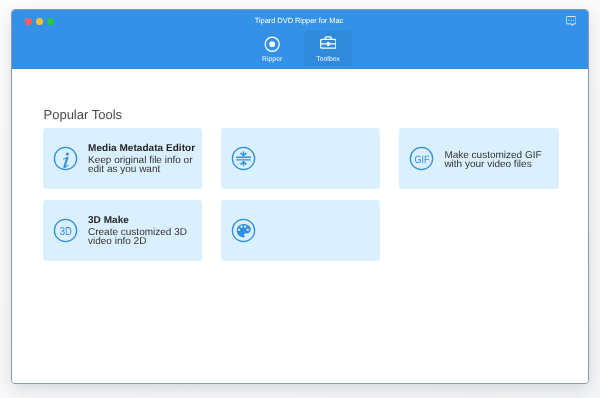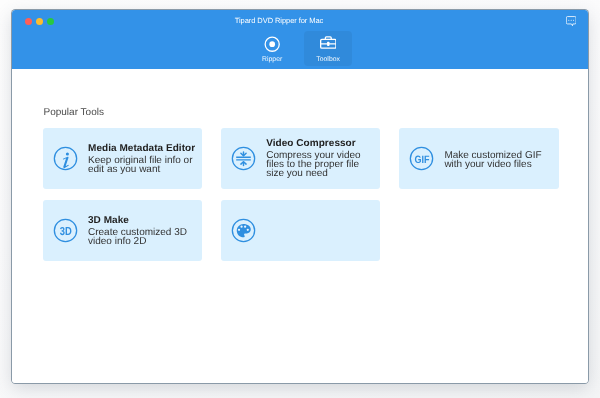--- a/index.html
+++ b/index.html
@@ -16,41 +16,41 @@
     background:#ffffff; border-radius:3.5px; overflow:hidden;
     box-shadow:0 0 0 1px #8a9aa8, 0 5px 18px rgba(60,75,95,0.20);
   }
   .titlebar { position:relative; height:59px; background:#3392e8; }
 
   .lights { position:absolute; left:12.8px; top:7.5px; display:flex; gap:4.3px; }
   .light { width:7px; height:7px; border-radius:50%; }
 
   .wtitle {
     position:absolute; left:0; width:534px; top:6.2px; text-align:center;
-    color:#ffffff; font-size:7.5px; letter-spacing:-0.07px;
+    color:#ffffff; font-size:7.5px; letter-spacing:-0.07px;padding-left:20px;
   }
   .menu-btn { position:absolute; left:553.8px; top:4.7px; width:10.4px; height:11.7px; }
 
   .tabs { position:absolute; left:0; top:0; width:100%; height:0; }
   .tab { position:absolute; top:21.4px; width:48.3px; height:35px; border-radius:4px; display:flex;
          flex-direction:column; align-items:center; box-sizing:border-box; padding-top:5px; }
   #tab-ripper { left:236px; }
   #tab-toolbox { left:292px; }
   .tab.active { background:rgba(0,0,0,0.055); }
   .tab-icon { height:16.4px; display:block; line-height:0; }
   .tab-label { color:#f4fafe; font-size:6.8px; margin-top:3.1px; letter-spacing:.05px; }
 
   .content { position:relative; background:#fff; height:315px; }
-  .section-title { position:absolute; left:31.5px; top:38px; font-size:10px; color:#4a4a4a; }
+  .section-title { position:absolute; left:31.5px; top:38px; font-size:13px; color:#4a4a4a; }
   .grid { position:absolute; left:31px; top:59px; width:520px; display:flex; flex-wrap:wrap;
           gap:11px 19.0px; }
   .card { width:159.2px; height:61px; background:#daf0fe; border-radius:3px; display:flex;
           align-items:center; box-sizing:border-box; }
   .card-icon svg text { -webkit-font-smoothing:antialiased; }
-  .card-icon { width:25px; height:25px; margin-left:10px; flex:0 0 auto;font-weight:bold; }
+  .card-icon { width:25px; height:25px; margin-left:10px; flex:0 0 auto; }
   .card-body { margin-left:10px; }
   .card-title { font-size:10px; font-weight:bold; color:#1f1f1f; letter-spacing:.05px; line-height:8px; padding-top:1.5px; }
   .card-desc { font-size:10px; color:#333333; margin-top:2.6px; line-height:9.0px; width:109px; }
 </style>
 </head>
 <body>
 
 <div class="desktop">
   <div class="window">
 
@@ -118,24 +118,20 @@
             <svg viewBox="0 0 25 25" width="25" height="25">
             <circle cx="12.5" cy="12.5" r="11.15" fill="none" stroke="#2f8fe0" stroke-width="1.3"></circle>
             <path d="M12.5 5.9 V9.4" fill="none" stroke="#2f8fe0" stroke-width="1.5" stroke-linecap="round"></path>
             <path d="M9.9 7.3 L12.5 9.7 L15.1 7.3" fill="none" stroke="#2f8fe0" stroke-width="1.5" stroke-linecap="round" stroke-linejoin="round"></path>
             <path d="M5.2 11.2 H19.8" stroke="#2f8fe0" stroke-width="1.6"></path>
             <path d="M5.2 13.8 H19.8" stroke="#2f8fe0" stroke-width="1.3"></path>
             <path d="M12.5 19.5 V16.1" fill="none" stroke="#2f8fe0" stroke-width="1.5" stroke-linecap="round"></path>
             <path d="M9.9 18.1 L12.5 15.7 L15.1 18.1" fill="none" stroke="#2f8fe0" stroke-width="1.5" stroke-linecap="round" stroke-linejoin="round"></path>
           </svg>
           </span>
-          <div class="card-body">
-            <div class="card-title">Video Compressor</div>
-            <div class="card-desc">Compress your video files to the proper file size you need</div>
-          </div>
         </div>
         <div class="card">
           <span class="card-icon">
             <svg viewBox="0 0 25 25" width="25" height="25">
             <circle cx="12.5" cy="12.5" r="11.15" fill="none" stroke="#2f8fe0" stroke-width="1.3"></circle>
             <g transform="translate(12.9,16.55) scale(0.875,1.04)">
                   <text x="0" y="0" font-family="'Liberation Sans',sans-serif" font-size="10.32" fill="#2f8fe0" text-anchor="middle">GIF</text>
                 </g>
           </svg>
           </span>

